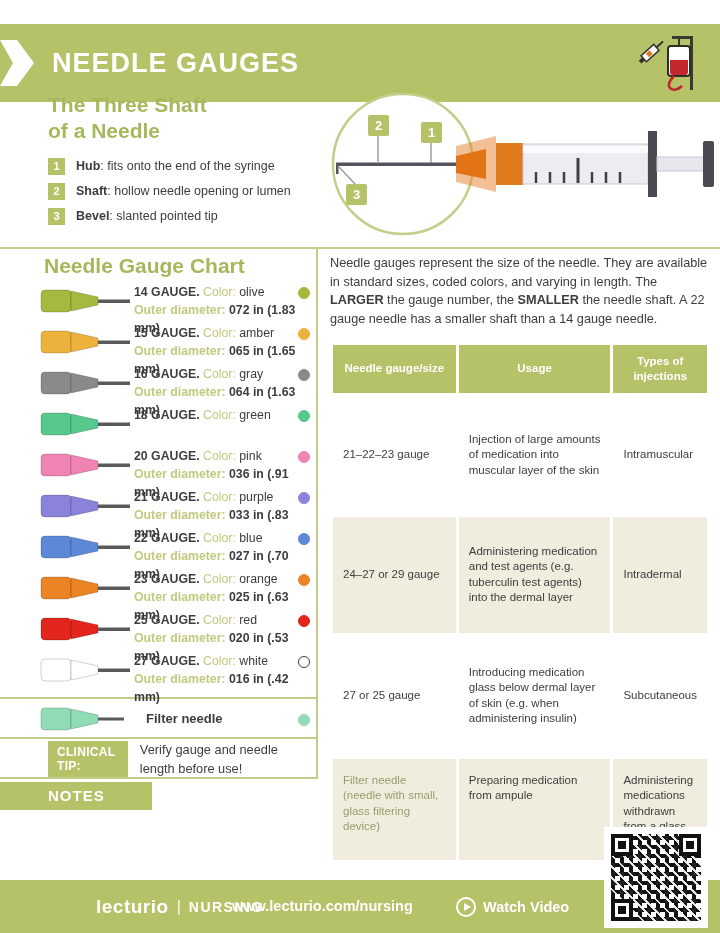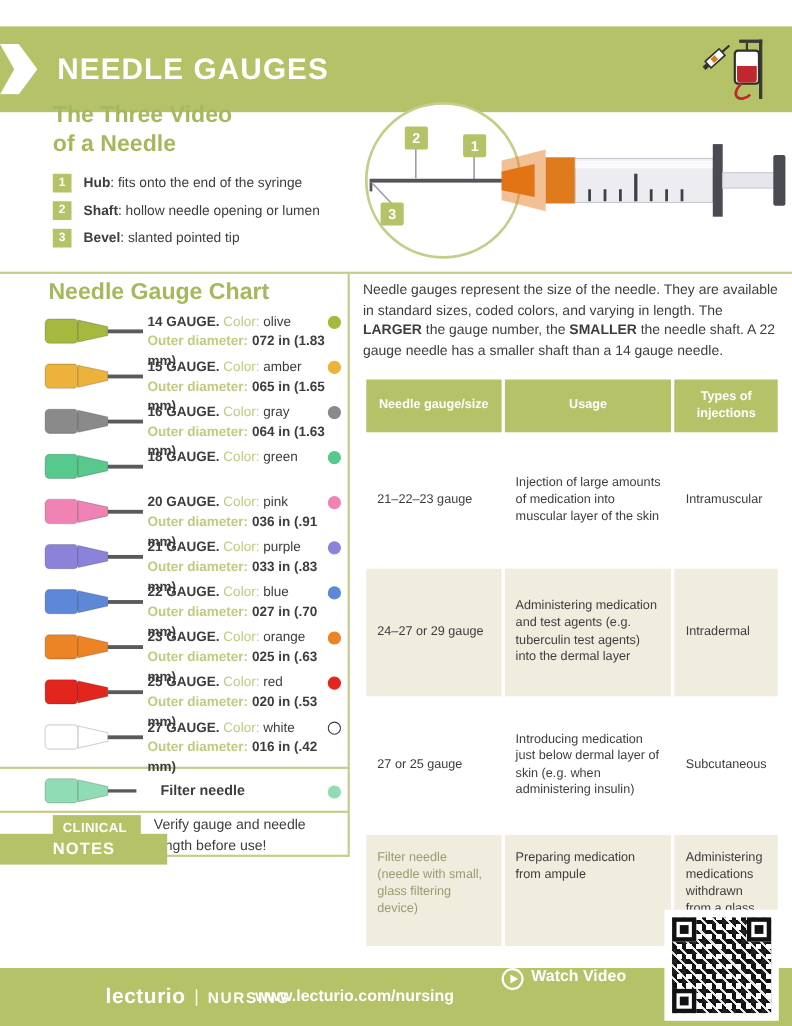--- a/index.html
+++ b/index.html
@@ -58,31 +58,31 @@
   .usage-table .c2 { width:42%; }
   .usage-table .c3 { width:24%; }
   .row-white td { background:#fff; }
   .row-beige td { background:#f0eddf; }
   .r1 td { height:118px; }
   .r2 td { height:116px; }
   .r3 td { height:120px; }
   .r4 td { height:96px; vertical-align:top; padding-top:14px; }
   .muted { color:#979d6e; }
   
-  .notes-bar { position:absolute; left:0; top:758px; width:152px; height:28px; background:#b6c268; }
+  .notes-bar { position:absolute; left:0; top:782px; width:152px; height:28px; background:#b6c268; }
   .notes-bar span { display:block; padding-left:48px; line-height:28px; color:#fff;
     font-size:15px; font-weight:bold; letter-spacing:1px; }
   .footer { position:absolute; left:0; top:880px; width:720px; height:53px; background:#b6c268; color:#fff; }
   .logo-wrap { position:absolute; left:96px; top:0; height:53px; display:flex; align-items:center; }
   .logo-main { font-size:19px; font-weight:bold; text-transform:lowercase; letter-spacing:.5px; }
   .logo-sep { margin:0 8px; font-weight:300; opacity:.9; }
   .logo-sub { font-size:14px; letter-spacing:1.5px; font-weight:bold; }
   .footer-url { position:absolute; left:232px; top:0; height:53px; line-height:53px;
     font-size:14.5px; font-weight:bold; }
-  .watch { position:absolute; left:456px; top:0; height:53px; display:flex; align-items:flex-start; gap:7px;
+  .watch { position:absolute; left:456px; top:0; height:53px; display:flex; align-items:center; gap:7px;
     font-size:14.5px; font-weight:bold; }
   .play-circle { width:20px; height:20px; border:2px solid #fff; border-radius:50%; position:relative; }
   .play-circle:after { content:""; position:absolute; left:6px; top:4px;
     border-left:7px solid #fff; border-top:4px solid transparent; border-bottom:4px solid transparent; }
   
   .qr-box { position:absolute; left:604px; top:827px; width:104px; height:101px; background:#fff; padding:7px; }
   .qr { position:relative; width:100%; height:100%;
     background-image:
       repeating-linear-gradient(0deg,#111 0 4px,transparent 4px 9px),
       repeating-linear-gradient(90deg,#111 0 4px,transparent 4px 9px);
@@ -115,21 +115,21 @@
         <rect x="2" y="13" width="17" height="8" fill="#fff" stroke="#333" stroke-width="1.5"></rect>
         <rect x="7" y="14.5" width="5" height="5" fill="#e07b1d"></rect>
         <rect x="19" y="16" width="9" height="2" fill="#333"></rect>
         <rect x="-3" y="15" width="5" height="4" fill="#333"></rect>
       </g>
     </svg>
   </div>
 
   <div class="three-parts">
     <div class="sec-h">
-      <span>The Three Video</span><br>
+      <span>The Three Shaft</span><br>
       <span>of a Needle</span>
     </div>
     <div class="parts-list">
       <div class="part-row">
         <span class="num-sq">1</span>
         <span class="part-text"><b>Hub</b><span>: fits onto the end of the syringe</span></span>
       </div>
       <div class="part-row">
         <span class="num-sq">2</span>
         <span class="part-text"><b>Shaft</b><span>: hollow needle opening or lumen</span></span>
@@ -368,21 +368,21 @@
       <td>Injection of large amounts of medication into muscular layer of the skin</td>
       <td>Intramuscular</td>
     </tr>
     <tr class="row-beige r2">
       <td>24–27 or 29 gauge</td>
       <td>Administering medication and test agents (e.g. tuberculin test agents) into the dermal layer</td>
       <td>Intradermal</td>
     </tr>
     <tr class="row-white r3">
       <td>27 or 25 gauge</td>
-      <td>Introducing medication just below dermal layer of skin (e.g. when administering insulin)</td>
+      <td>Introducing medication glass below dermal layer of skin (e.g. when administering insulin)</td>
       <td>Subcutaneous</td>
     </tr>
     <tr class="row-beige r4">
       <td class="muted">Filter needle (needle with small, glass filtering device)</td>
       <td>Preparing medication from ampule</td>
       <td>Administering medications withdrawn from a glass ampule</td>
     </tr>
   </tbody>
     </table>
 

